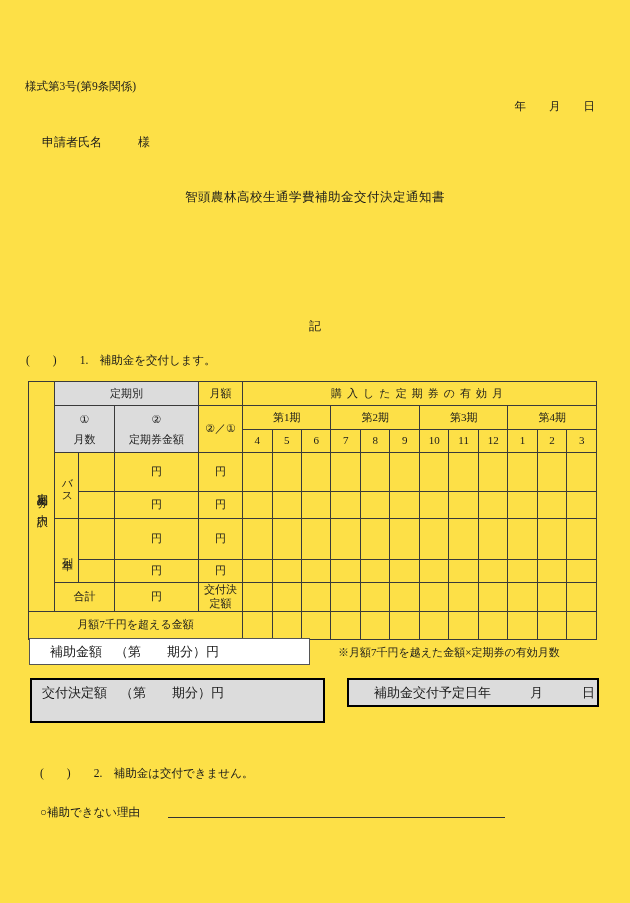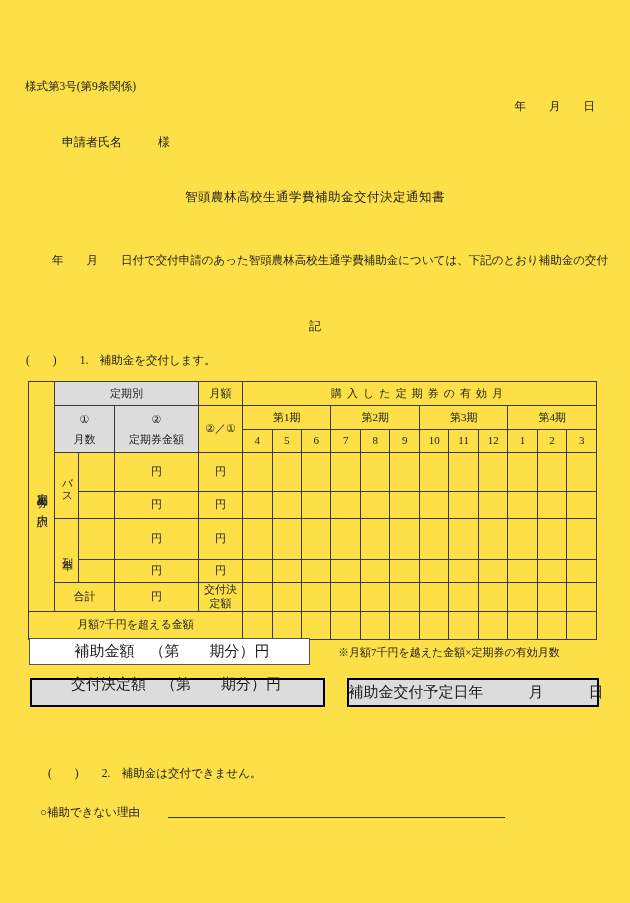--- a/index.html
+++ b/index.html
@@ -8,27 +8,27 @@
   .page {
     position:relative; width:630px; height:903px; background:#fde047;
     font-family:"Liberation Serif","DejaVu Serif",serif; color:var(--ink);
     margin:0 auto; overflow:hidden;
   }
   .abs { position:absolute; }
   .fs { font-size:11.5px; line-height:1.3; white-space:nowrap; }
 
   .form-number { left:25px; top:79px; }
   .date-top { right:35px; top:99px; }
-  .addressee { left:42px; top:135px; font-size:12px;margin-left:20px; }
+  .addressee { left:42px; top:135px; font-size:12px; }
   .doc-title { left:0; top:189px; width:630px; text-align:center; font-size:12.5px; letter-spacing:.5px; }
   .body1 { left:40px; top:253px; text-indent:12px; }
   .body2 { left:40px; top:283px; }
   .ki { left:0; top:319px; width:630px; text-align:center; font-size:12px; }
   .item1 { left:26px; top:353px; }
-  .item2 { left:48px; top:766px; }
+  .item2 { left:40px; top:766px; }
   .reason { left:40px; top:805px; }
   .reason-line { left:168px; top:801px; width:337px; height:17px; border-bottom:1px solid #333; }
 
   
   table.grant { position:absolute; left:28px; top:381px; width:569px; border-collapse:collapse; table-layout:fixed; }
   table.grant td {
     border:1px solid var(--line); font-size:11px; text-align:center;
     vertical-align:middle; padding:0; overflow:hidden; line-height:1.25;
   }
   td.shade { background:var(--shade); }
@@ -36,36 +36,35 @@
   td.yen { text-align:right; padding-right:7px; }
   td.vb { vertical-align:bottom; padding-bottom:3px; }
   td.tb-t { border-top:2px solid var(--thick); }
   td.tb-b { border-bottom:2px solid var(--thick); }
   td.tb-l { border-left:2px solid var(--thick); }
   td.tb-r { border-right:2px solid var(--thick); }
   td.spread { letter-spacing:5px; }
   td.twoline div { line-height:20px; }
 
   
-  .box { display:flex; align-items:center; justify-content:center; font-size:15px; white-space:nowrap;font-family:Liberation Mono, monospace; }
+  .box { display:flex; align-items:center; justify-content:flex-start; font-size:13px; white-space:nowrap;font-family:Liberation Mono, monospace; }
   .box1 { left:29px; top:638px; width:281px; height:27px; border:1px solid #555; background:#fff; padding:0 15px 0 20px; }
   .note { left:338px; top:645px; font-size:11px; }
-  .box2 { left:30px; top:678px; width:295px; height:29px; border:2px solid var(--thick); background:var(--shade); padding:0 13px 16px 10px; }
+  .box2 { left:30px; top:678px; width:295px; height:45px; border:2px solid var(--thick); background:var(--shade); padding:0 13px 16px 10px; }
   .box3 { left:347px; top:678px; width:252px; height:29px; border:2px solid var(--thick); background:var(--shade); padding:0 19px 0 25px; }
 </style>
 </head>
 <body>
 
 <div class="page">
 
   <div class="abs fs form-number">様式第3号(第9条関係)</div>
   <div class="abs fs date-top">年　　月　　日</div>
   <div class="abs fs addressee">申請者氏名　　　様</div>
   <div class="abs fs doc-title">智頭農林高校生通学費補助金交付決定通知書</div>
-  <div class="abs fs body1">年　　月　　日付で交付申請のあった智頭農林高校生通学費補助金については、下記のとおり補助金の交付</div>
   <div class="abs fs ki">記</div>
   <div class="abs fs item1">(　　)　　1.　補助金を交付します。</div>
 
   <table class="grant">
     <colgroup>
       <col style="width:26px">
         <col style="width:24px">
         <col style="width:36px">
         <col style="width:84px">
         <col style="width:44px">

